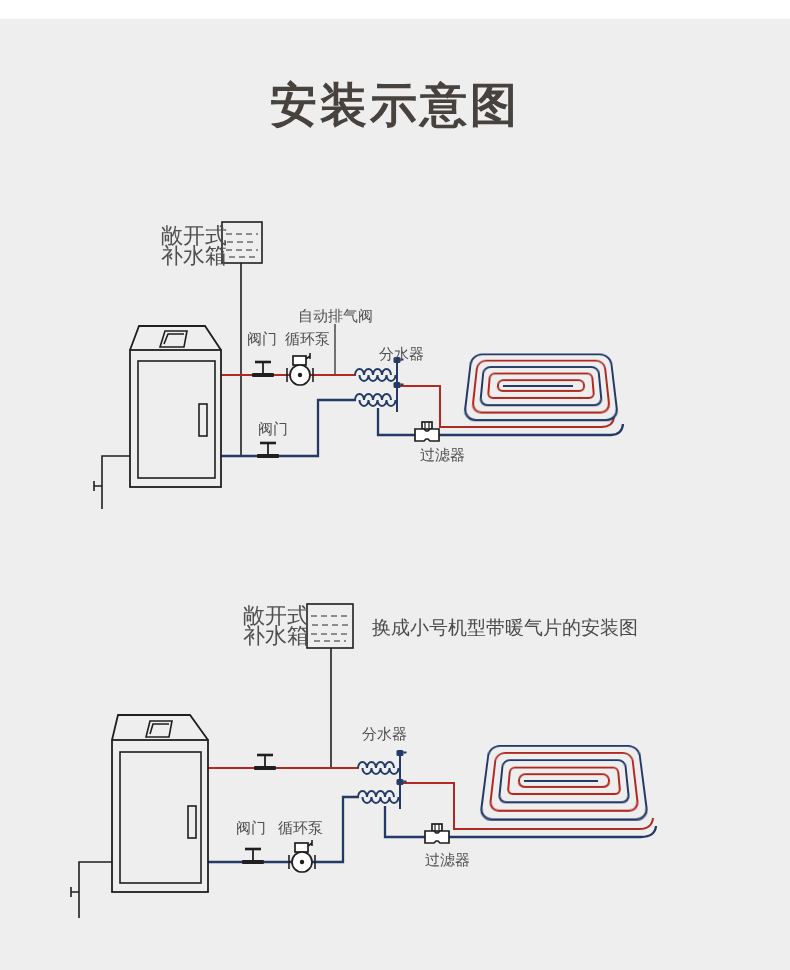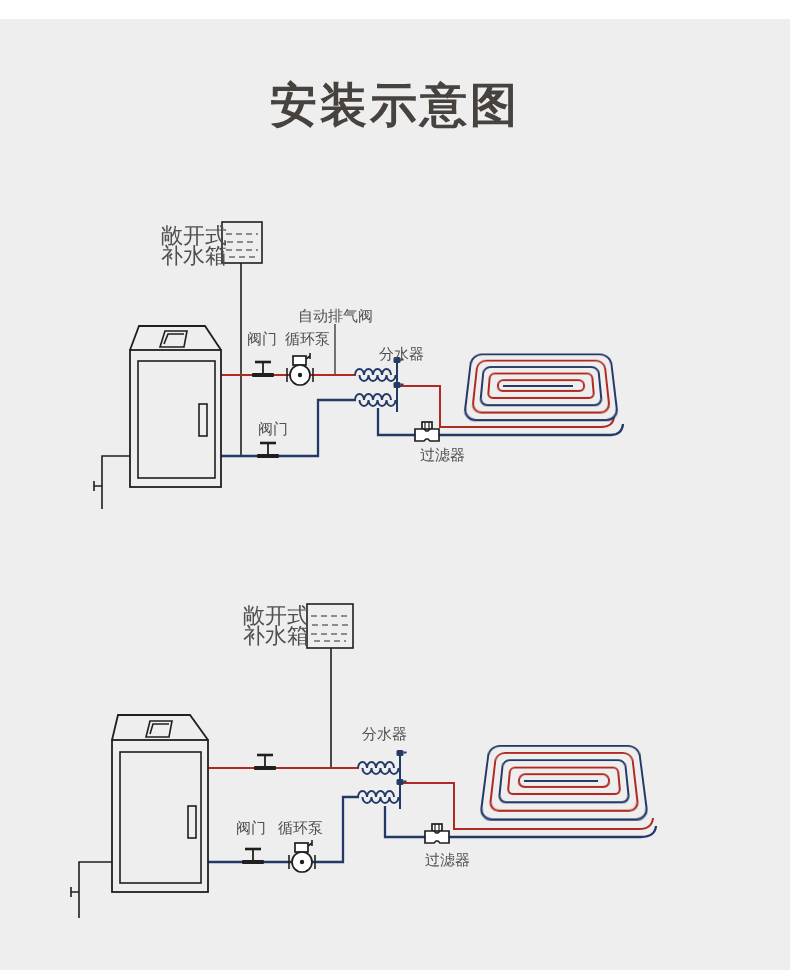--- a/index.html
+++ b/index.html
@@ -165,17 +165,18 @@
   <div class="lbl" style="left:247px;top:330px;">阀门</div>
   <div class="lbl" style="left:285px;top:330px;">循环泵</div>
   <div class="lbl" style="left:379px;top:345px;">分水器</div>
   <div class="lbl" style="left:258px;top:420px;">阀门</div>
   <div class="lbl" style="left:420px;top:446px;">过滤器</div>
 
   <div class="tanklbl" style="left:243px;top:606px;">
     <span>敞开式</span>
     <span>补水箱</span>
   </div>
+  <div class="caption" style="left:372px;top:615px;">换成小号机型带暖气片的安装图</div>
   <div class="lbl" style="left:362px;top:725px;">分水器</div>
   <div class="lbl" style="left:236px;top:819px;">阀门</div>
   <div class="lbl" style="left:278px;top:819px;">循环泵</div>
   <div class="lbl" style="left:425px;top:851px;">过滤器</div>
 </div>
 
 </body></html>

